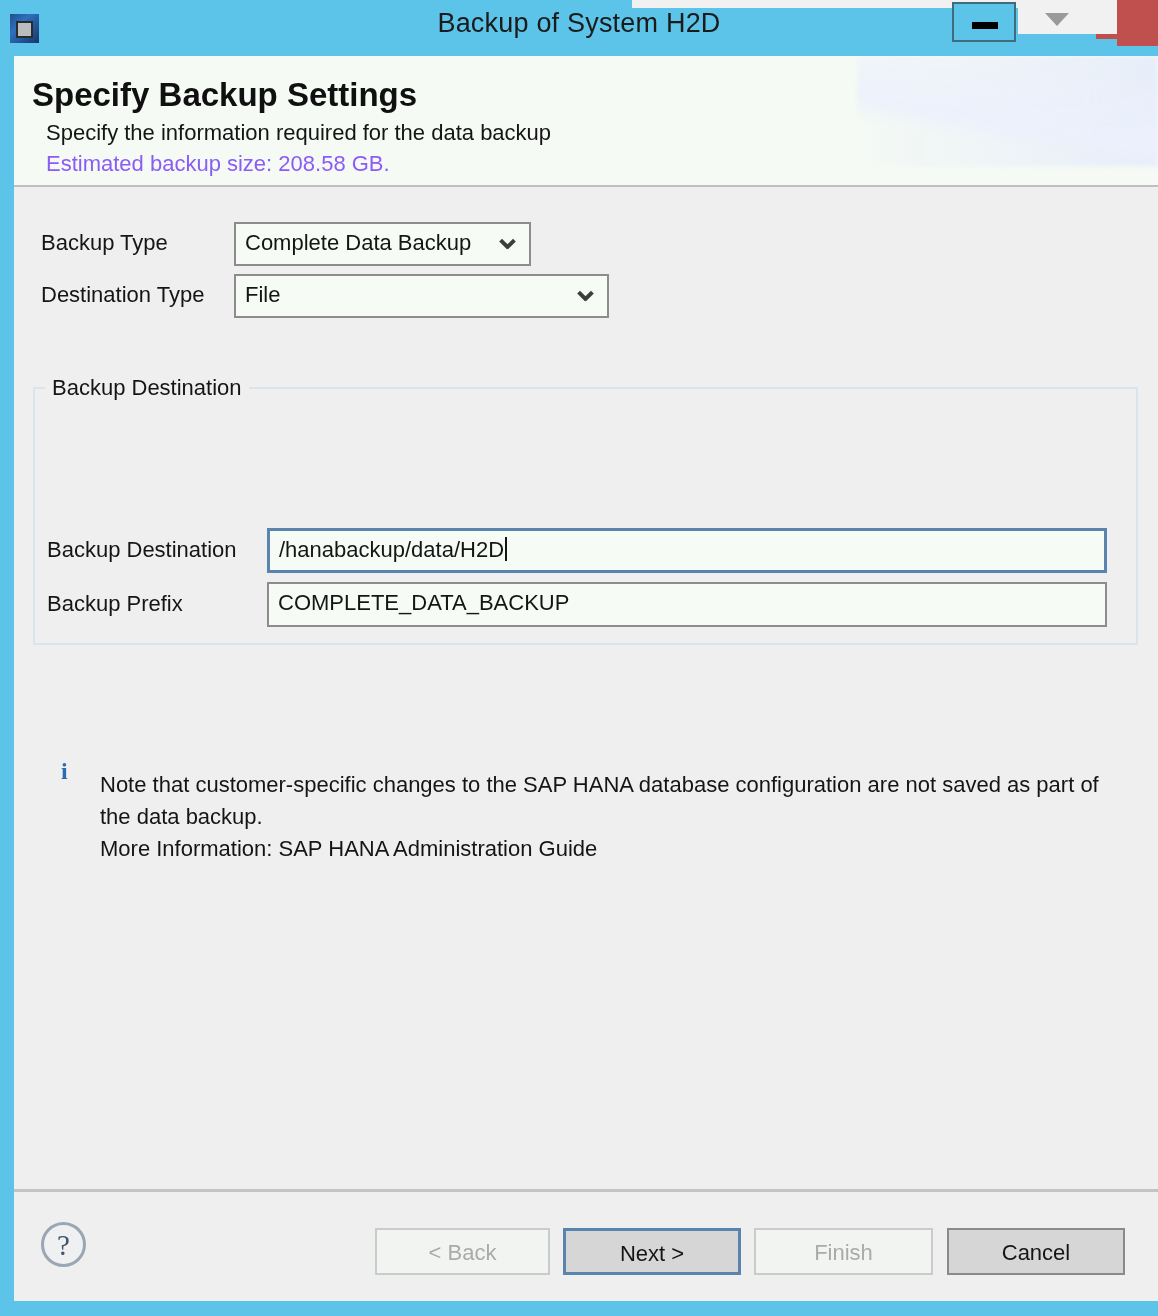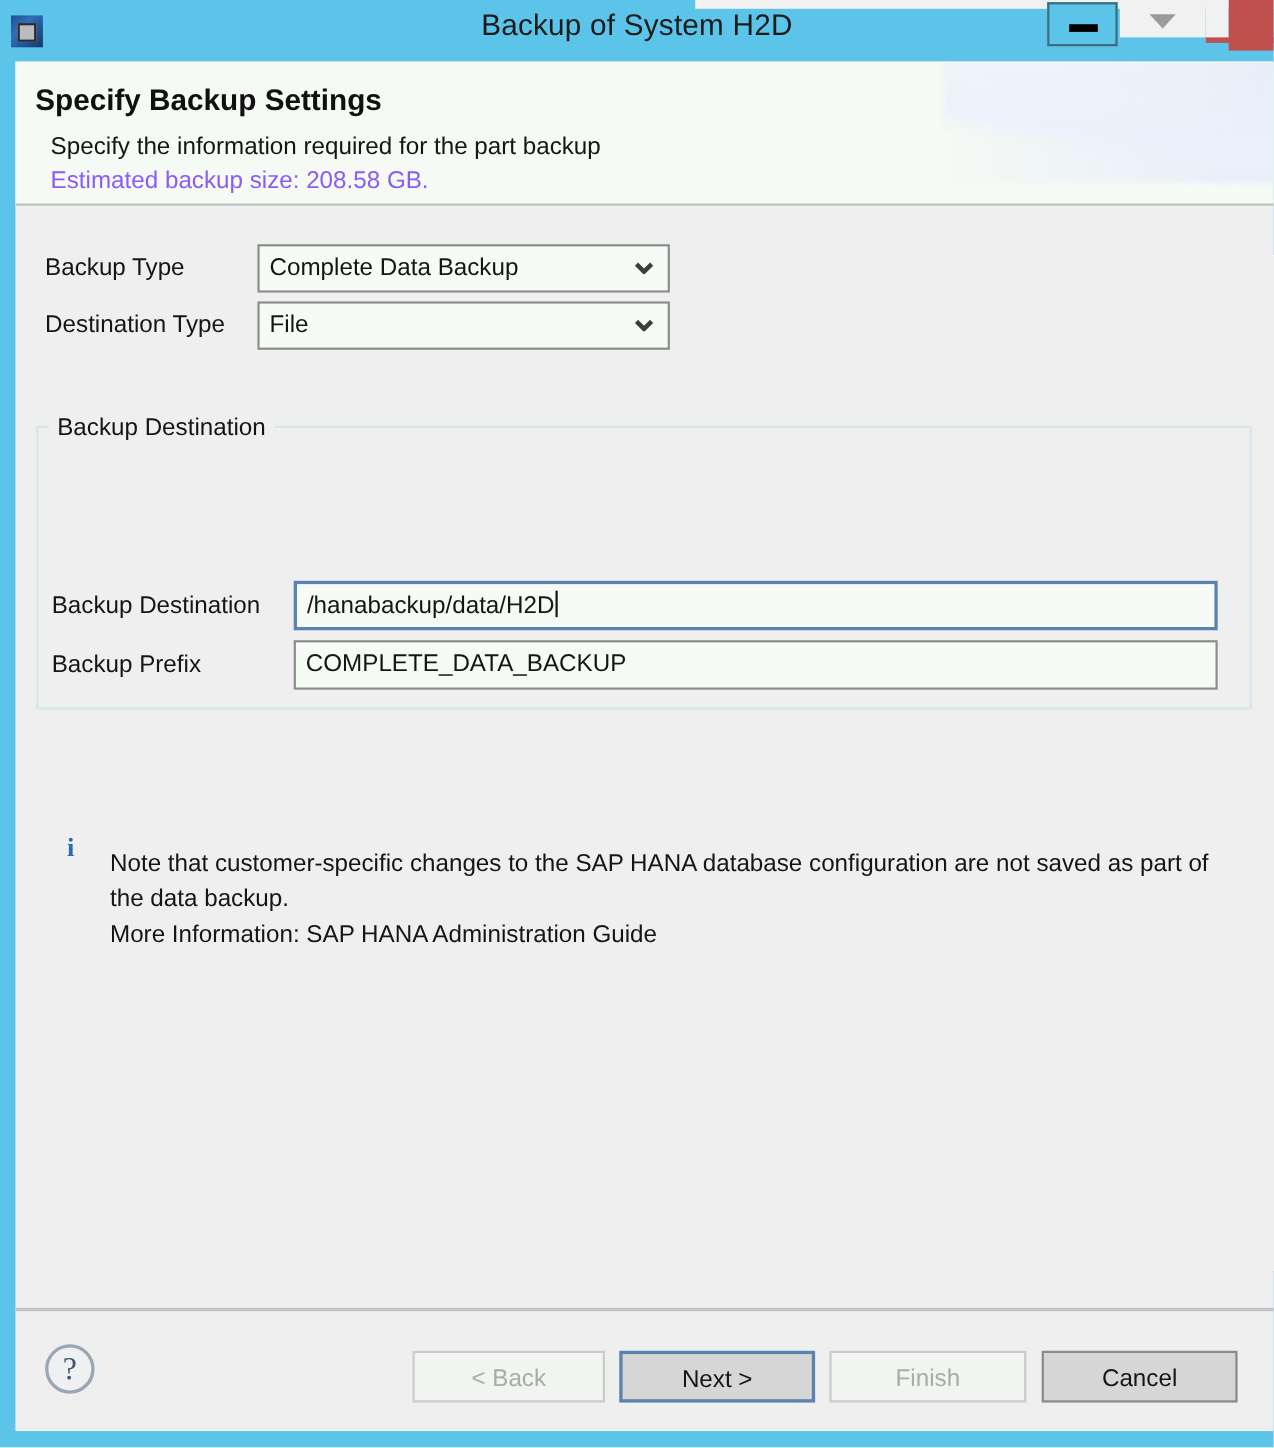--- a/index.html
+++ b/index.html
@@ -143,21 +143,21 @@
     right: 0; top: 0;
     width: 300px; height: 110px;
     background:
       linear-gradient(190deg, rgba(255,255,255,0) 0%, rgba(235,240,252,0.9) 58%, rgba(245,250,245,0) 72%),
       linear-gradient(to right, rgba(245,250,245,0) 0%, rgba(226,233,250,0.75) 100%);
     filter: blur(2px);
   }
   .header-title {
     position: absolute;
     left: 18px; top: 20px;
-    font-size: 27px;
+    font-size: 33px;
     font-weight: bold;
     color: #101010;
   }
   .header-sub1 {
     position: absolute;
     left: 32px; top: 64px;
     font-size: 22px;
     color: #151515;
   }
   .header-sub2 {
@@ -342,26 +342,26 @@
     <div class="wc-close"></div>
     <div class="wc-underline"></div>
     <div class="wc-underline2"></div>
   </div>
 
   <div class="client">
 
     <div class="header">
       <div class="header-banner"></div>
       <div class="header-title">Specify Backup Settings</div>
-      <div class="header-sub1">Specify the information required for the part backup</div>
+      <div class="header-sub1">Specify the information required for the data backup</div>
       <div class="header-sub2">Estimated backup size: 208.58 GB.</div>
     </div>
 
     <div class="form-label" style="left:27px; top:174px;">Backup Type</div>
-    <div class="combo" style="left:220px; top:166px; width:375px; height:44px;padding-left:37px;">
+    <div class="combo" style="left:220px; top:166px; width:297px; height:44px;padding-left:37px;">
       <div class="combo-value">Complete Data Backup</div>
       <div class="chevron"></div>
     </div>
 
     <div class="form-label" style="left:27px; top:226px;">Destination Type</div>
     <div class="combo" style="left:220px; top:218px; width:375px; height:44px;">
       <div class="combo-value">File</div>
       <div class="chevron"></div>
     </div>
 

